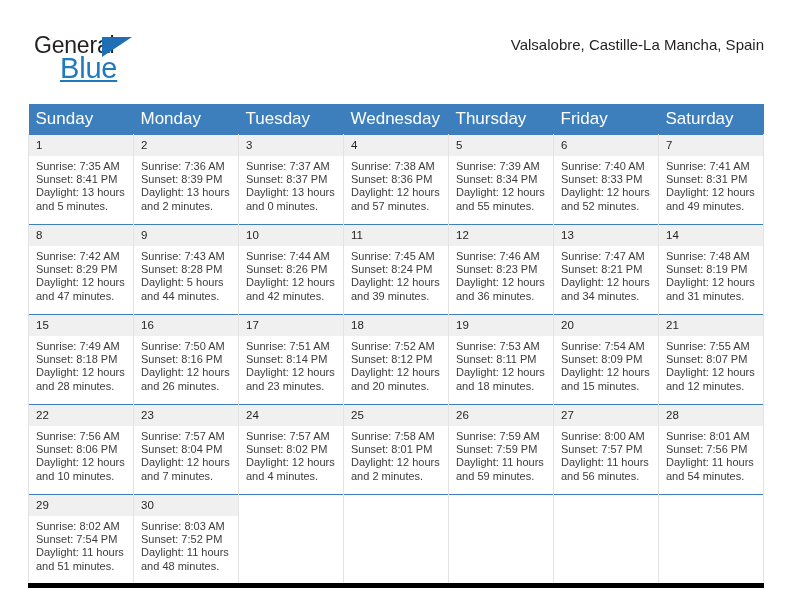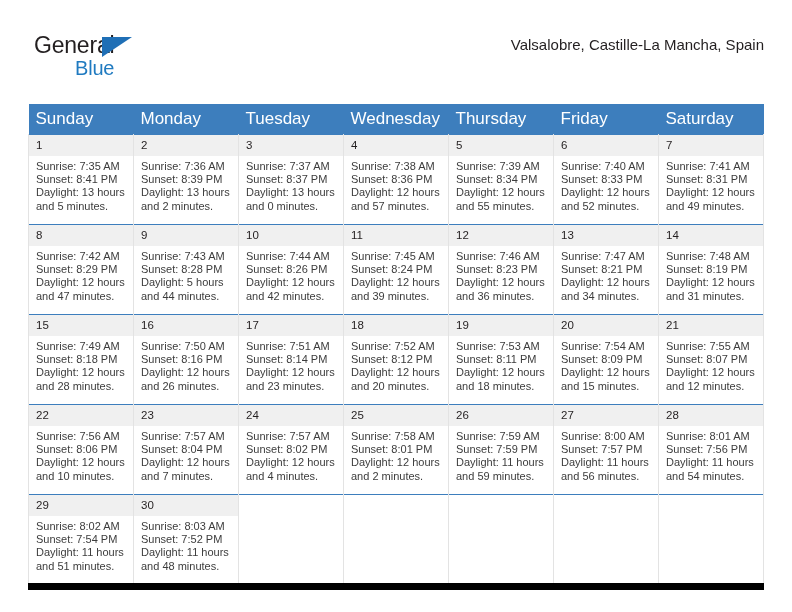--- a/index.html
+++ b/index.html
@@ -52,26 +52,27 @@
     position: absolute;
     left: 68px;
     top: 5px;
     width: 0;
     height: 0;
     border-left: 30px solid #1f6fb6;
     border-bottom: 20px solid transparent;
   }
   .brand-blue {
     position: absolute;
-    left: 41px;
+    left: 26px;
     top: 23px;
-    font-size: 20px;
+    font-size: 29px;
     color: #1f7ac0;
     line-height: 26px;
     letter-spacing: -0.2px;
+    text-decoration: underline;
   }
 
   .title-block {
     position: absolute;
     right: 0;
     top: 0;
     text-align: right;
   }
   .cal-title {
     font-size: 28px;
@@ -116,21 +117,21 @@
     padding: 0;
     border-left: 1px solid #e3e3e3;
     border-right: 1px solid #e3e3e3;
     border-top: 1px solid #3d7ebd;
     border-bottom: none;
     background: #ffffff;
     height: 89px;
   }
   .calendar tr.week-row td:first-child { border-left: 1px solid #e3e3e3; }
   .calendar tr.week-row td:last-child { border-right: 1px solid #e3e3e3; }
-  .calendar tr.week-row.last-row td { border-bottom: 7px solid #000000; height: 88px; }
+  .calendar tr.week-row.last-row td { border-bottom: 5px solid #000000; height: 88px; }
 
   .daynum {
     display: block;
     background: #f0f0f0;
     font-size: 11.5px;
     color: #231f20;
     padding: 4px 0 4px 7px;
     line-height: 13px;
     min-height: 13px;
   }

